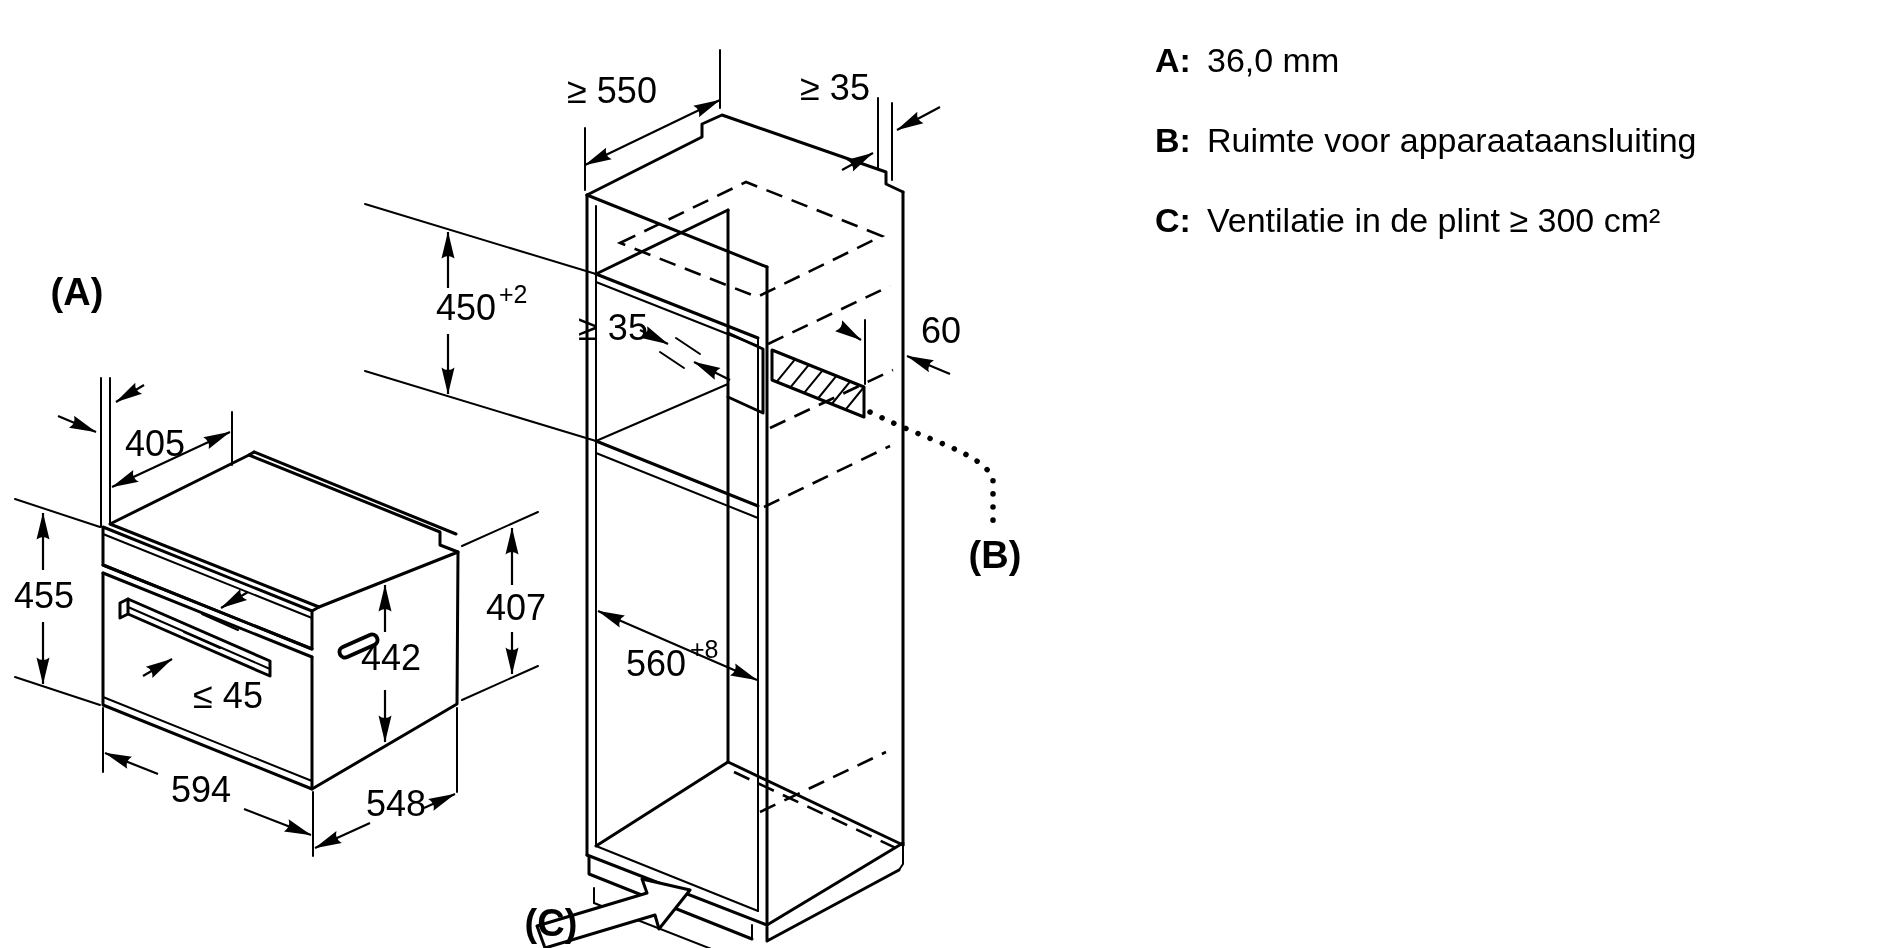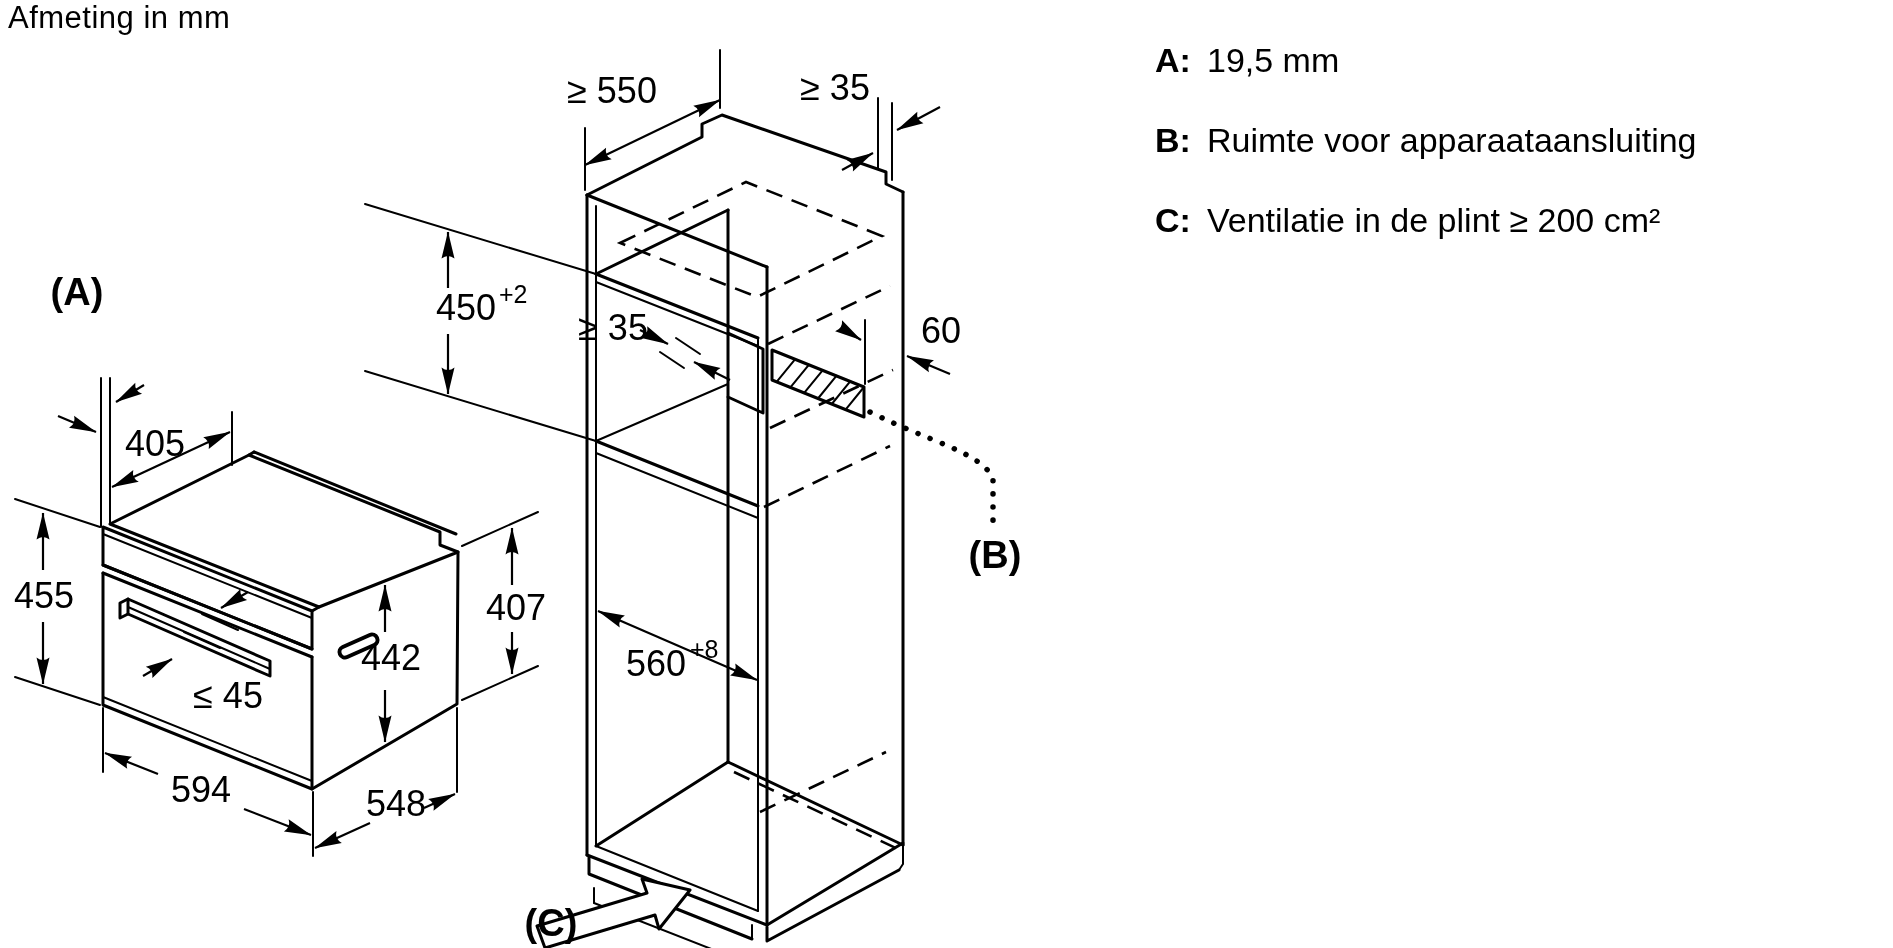--- a/index.html
+++ b/index.html
@@ -18,21 +18,20 @@
   #legend{position:absolute;left:1155px;top:40px;width:730px;font-size:34px;line-height:40px;}
   .legrow{display:flex;align-items:flex-start;margin-bottom:40px;}
   .legkey{font-weight:bold;width:52px;flex:0 0 52px;}
   .legval{flex:1;}
 </style>
 </head>
 <body>
 
 <div id="stage">
 
-  <div id="title">Afmeting in mm</div>
 
   <svg width="1893" height="948" viewBox="0 0 1893 948">
     <defs>
       <marker id="arr" viewBox="0 0 30 16" markerWidth="30" markerHeight="16" refX="28.5" refY="8" orient="auto-start-reverse" markerUnits="userSpaceOnUse">
         <path d="M29,8 L2,1.5 Q7,8 2,14.5 Z" fill="#000"></path>
       </marker>
     </defs>
 
     <g>
 
@@ -205,27 +204,27 @@
     <text class="dimtext" x="941" y="343" text-anchor="middle">60</text>
     <text class="dimtext" x="686" y="676" text-anchor="end">560</text>
     <text class="suptext" x="690" y="658">+8</text>
     <text class="reftext" x="995" y="568" text-anchor="middle">(B)</text>
     <text class="reftext" x="551" y="936" text-anchor="middle">(C)</text>
   </svg>
 
   <div id="legend">
     <div class="legrow">
       <span class="legkey">A:</span>
-      <span class="legval">19,5 mm</span>
+      <span class="legval">36,0 mm</span>
     </div>
     <div class="legrow">
       <span class="legkey">B:</span>
       <span class="legval">
         <div>Ruimte voor apparaataansluiting</div>
       </span>
     </div>
     <div class="legrow">
       <span class="legkey">C:</span>
-      <span class="legval">Ventilatie in de plint ≥ 200 cm²</span>
+      <span class="legval">Ventilatie in de plint ≥ 300 cm²</span>
     </div>
   </div>
 
 </div>
 
 </body></html>

